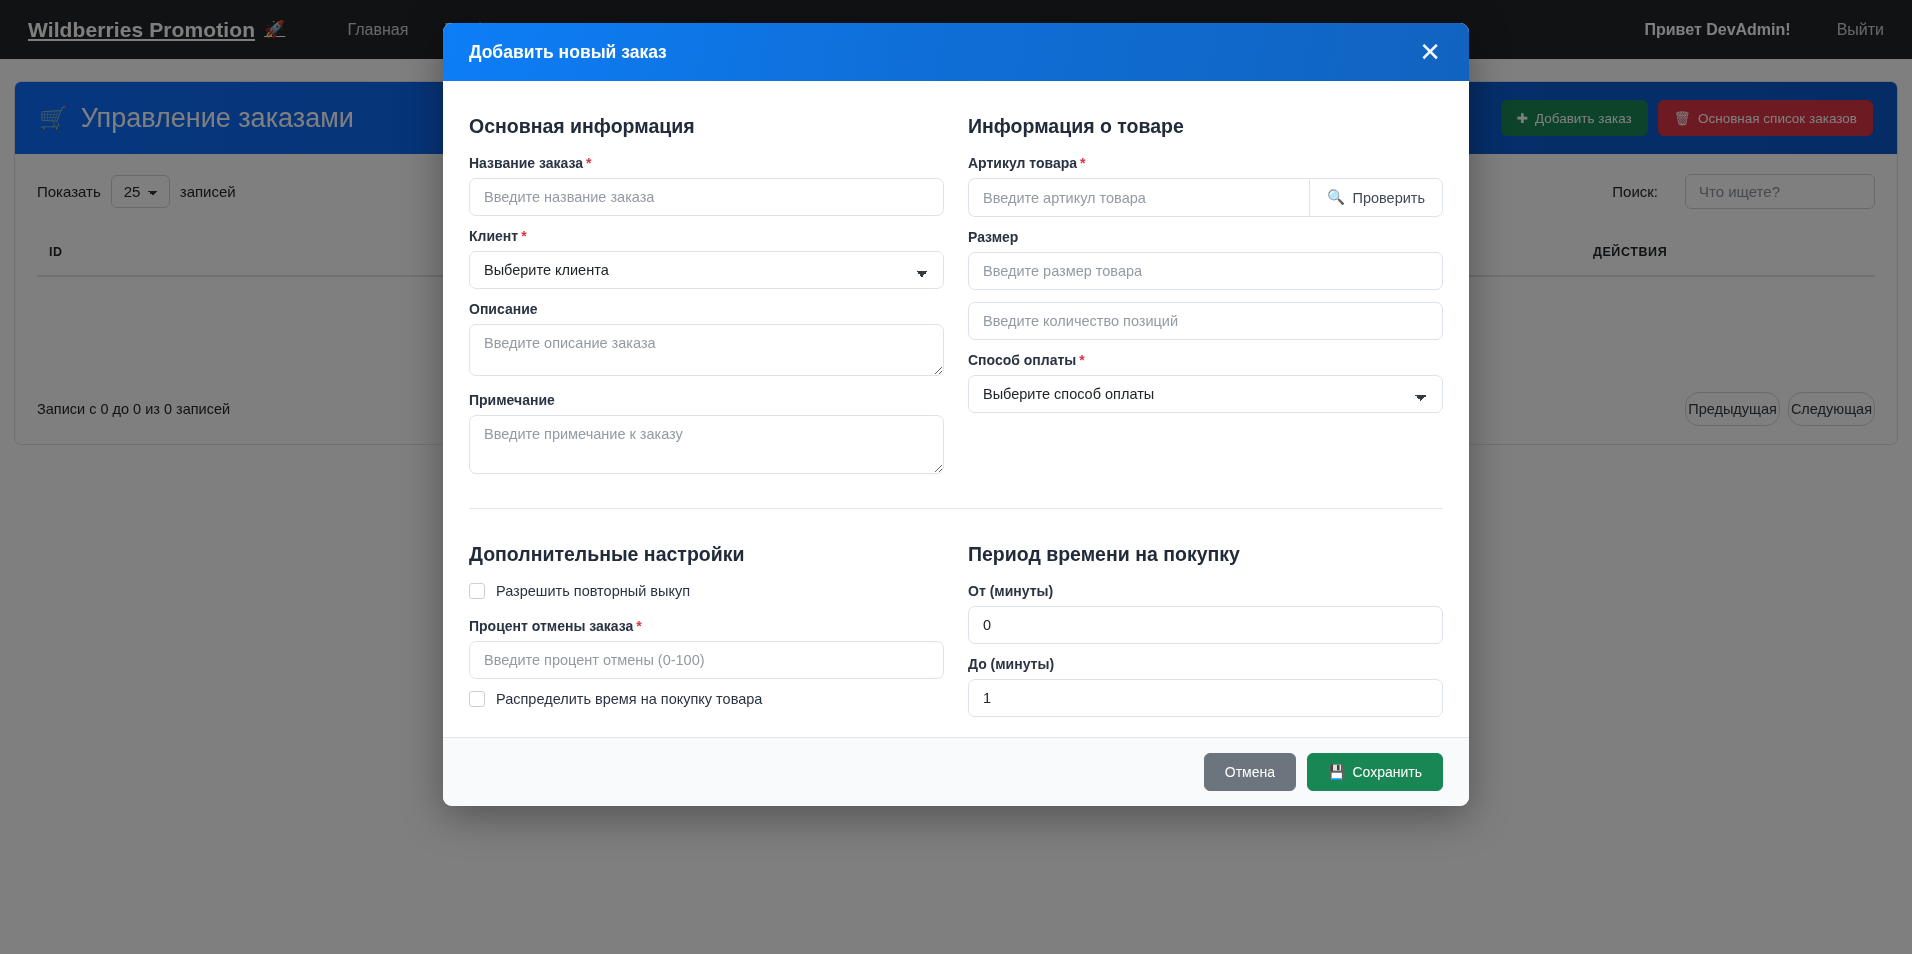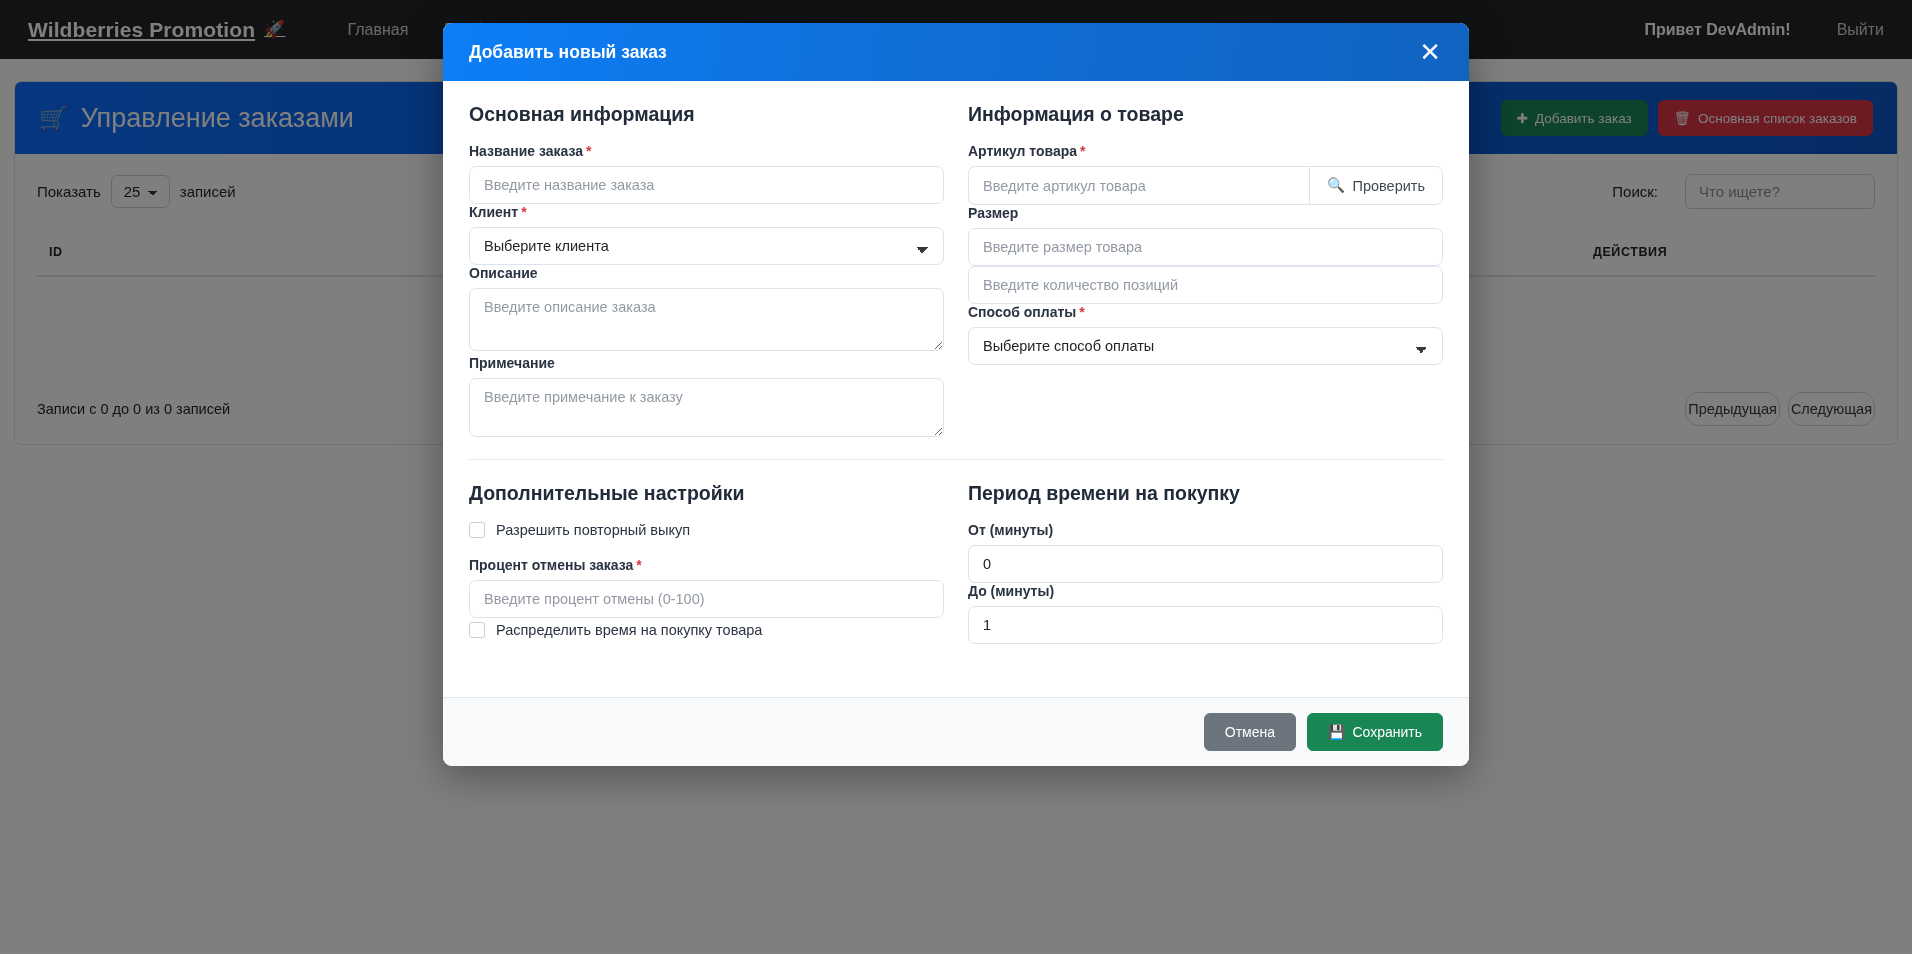--- a/index.html
+++ b/index.html
@@ -165,23 +165,23 @@
     font-family: inherit;
     opacity: .95;
   }
   .modal-body { padding: 22px 26px 8px 26px; }
 
   .grid2 { display: grid; grid-template-columns: 1fr 1fr; column-gap: 24px; }
   .sec-title {
     font-size: 19.5px;
     font-weight: 700;
     color: #212b3a;
-    margin: 0 0 17px 0;
-  }
-  .field { margin-bottom: 0; }
+    margin: 12px 0 17px 0;
+  }
+  .field { margin-bottom: 12px; }
   .flabel {
     display: block;
     font-size: 14px;
     font-weight: 700;
     color: #2a3342;
     margin-bottom: 7px;
     white-space: nowrap;
   }
   .req { color: #dc3545; font-weight: 700; margin-left: 3px; }
   .ctrl {
@@ -190,21 +190,21 @@
     font-size: 14.5px;
     color: #212529;
     padding: 10px 14px;
     border: 1px solid #dde3ec;
     border-radius: 7px;
     background: #fff;
     outline: none;
   }
   .ctrl::placeholder { color: #939aa3; }
   textarea.ctrl { resize: vertical; }
-  .ta-desc { height: 63px; }
+  .ta-desc { height: 52px; }
   .ta-note { height: 59px; }
   select.ctrl {
     appearance: none;
     cursor: pointer;
     background-image: linear-gradient(45deg, transparent 50%, #343a40 50%), linear-gradient(135deg, #343a40 50%, transparent 50%);
     background-position: calc(100% - 21px) 19px, calc(100% - 15px) 19px;
     background-size: 6px 6px, 6px 6px;
     background-repeat: no-repeat;
   }
   .input-group { display: flex; }
@@ -236,21 +236,21 @@
     flex: none;
   }
   .check-label { font-size: 14.5px; color: #2a3342; white-space: nowrap; cursor: pointer; }
 
   .divider { border: 0; border-top: 1px solid #e3e7ee; margin: 18px 0 22px 0; }
 
   .modal-footer {
     border-top: 1px solid #e3e7ee;
     background: #f8fafc;
     padding: 15px 26px;
-    display: flex; justify-content: flex-end; gap: 11px; margin-top: 32px;
+    display: flex; justify-content: flex-end; gap: 11px;
   }
   .btn-secondary { background: #6c757d; color: #fff; border-color: #6c757d; }
   .footer-btn { font-size: 14px; padding: 10px 20px; }
 </style>
 </head>
 <body>
 
 <div class="page-root">
 
   <div class="navbar">

